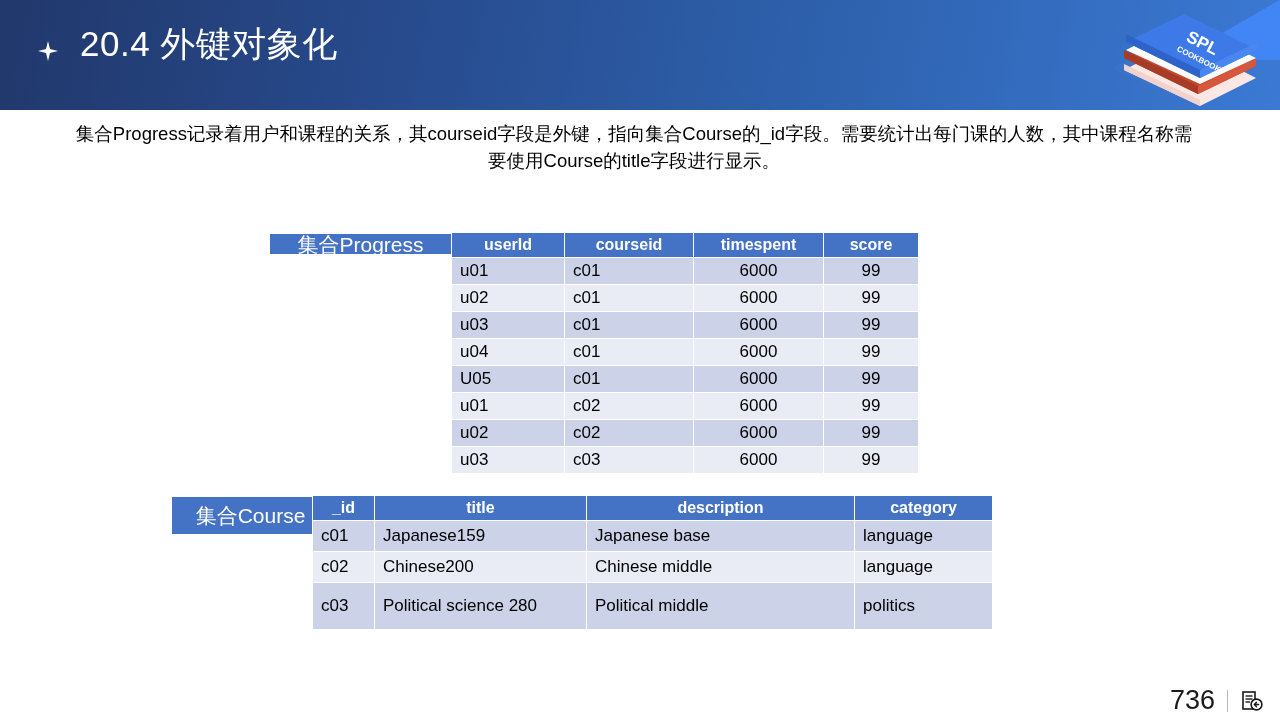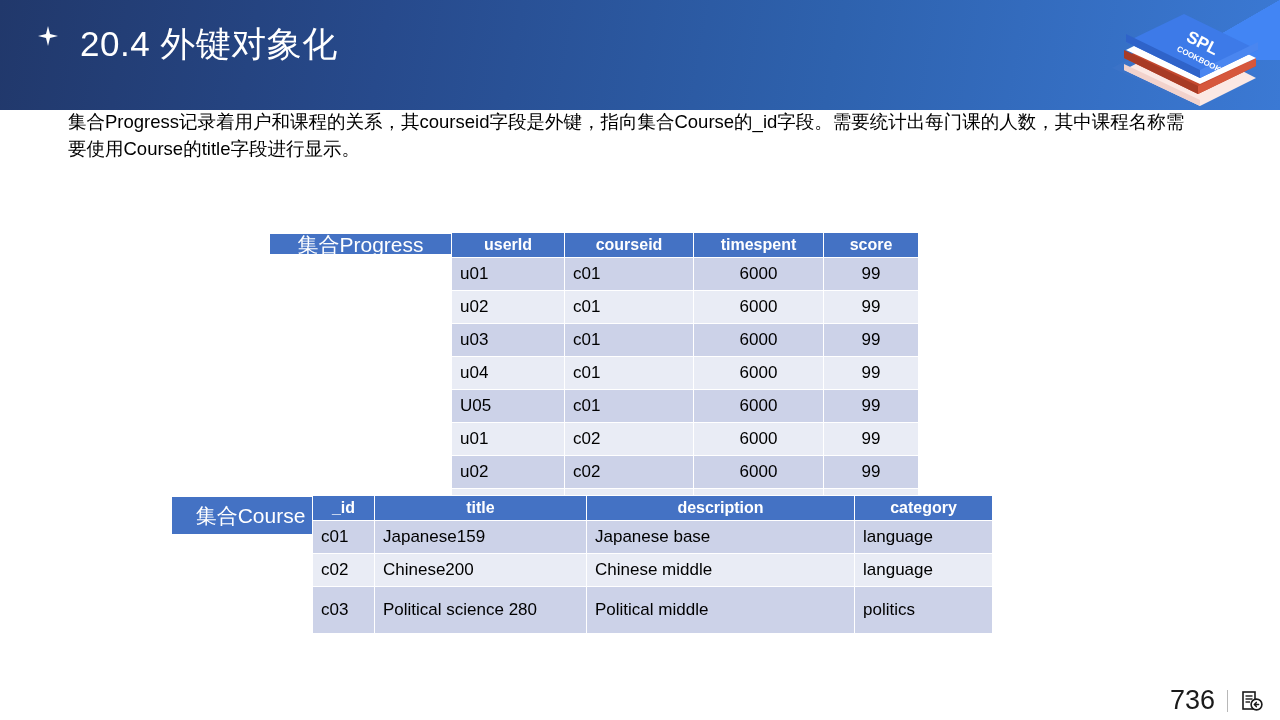--- a/index.html
+++ b/index.html
@@ -32,21 +32,21 @@
     width: 104px;
     height: 60px;
     background: linear-gradient(to bottom right, transparent 0%, transparent 49.6%, #4285f4 50%, #4285f4 100%);
   }
 
   #title-row {
     position: absolute;
     left: 38px;
     top: 26px;
     display: flex;
-    align-items: flex-start;
+    align-items: flex-end;
     gap: 22px;
   }
 
   #title-bullet {
     width: 20px;
     height: 20px;
     flex: 0 0 20px;
     display: block;
   }
 
@@ -65,26 +65,26 @@
     right: 6px;
     top: 8px;
     width: 170px;
     height: 100px;
   }
 
   
   #body-paragraph {
     position: absolute;
     left: 68px;
-    top: 108px;
+    top: 120px;
     width: 1132px;
     font-size: 18.5px;
     line-height: 27px;
     color: #000000;
-    text-align: left;
+    text-align: center;
   }
 
   
   .dataset-label {
     position: absolute;
     background: #4472c4;
     color: #ffffff;
     font-size: 21px;
     display: flex;
     align-items: center;
@@ -104,21 +104,21 @@
     color: #ffffff;
     font-weight: bold;
     font-size: 16px;
     text-align: center;
     border: 1px solid #ffffff;
     padding: 3px 4px;
   }
 
   table.data-table td {
     border: 1px solid #ffffff;
-    padding: 6px 8px;
+    padding: 0 8px;
     color: #000000;
     font-size: 17px;
     vertical-align: middle;
   }
 
   table.data-table tbody tr:nth-child(odd) td { background: #ccd2e8; }
   table.data-table tbody tr:nth-child(even) td { background: #e9ecf5; }
 
   .align-left  { text-align: left; }
   .align-right { text-align: center; }

